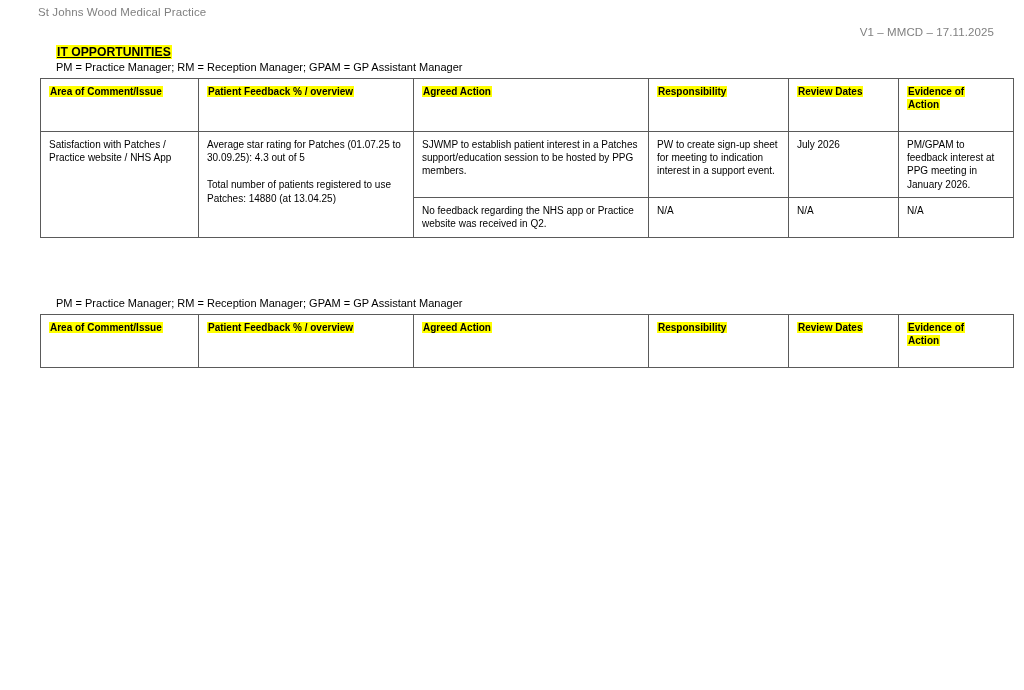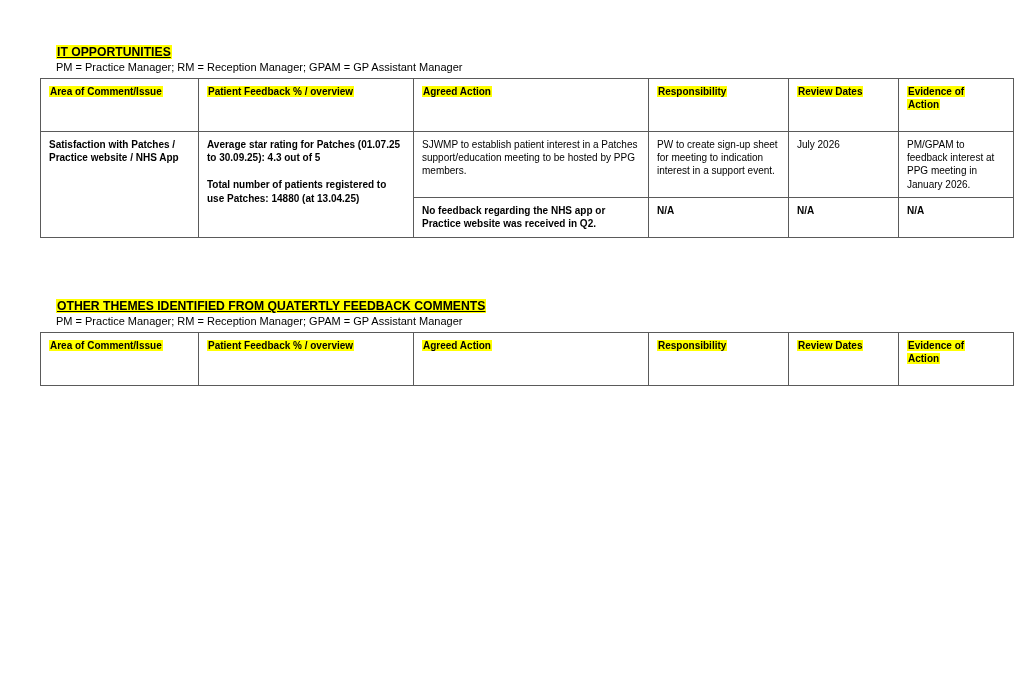--- a/index.html
+++ b/index.html
@@ -93,29 +93,28 @@
     height: 40px;
   }
   td.th-cell .hl {
     background: #ffff00;
     display: inline;
     box-decoration-break: clone;
     -webkit-box-decoration-break: clone;
     padding: 0 1px;
   }
   td.rowlabel {
-    font-weight: bold;
+    font-weight: normal;
     vertical-align: middle;
   }
   td.body-cell {
     vertical-align: top;
   }
   td.mid-cell {
     vertical-align: middle;
-    font-weight: bold;
   }
   .para {
     margin: 0;
   }
   .para + .para {
     margin-top: 14px;
   }
   .squiggle {
     border-bottom: 1px dotted #3b5bdb;
     box-shadow: 0 2px 0 -1px #3b5bdb inset;
@@ -128,20 +127,24 @@
   col.c3 { width: 235px; }
   col.c4 { width: 140px; }
   col.c5 { width: 110px; }
   col.c6 { width: 115px; }
 </style>
 </head>
 <body>
 
 <div class="page">
 
+  <div class="doc-header">
+    <div class="practice-name">St Johns Wood Medical Practice</div>
+    <div class="version-line">V1 – MMCD – 17.11.2025</div>
+  </div>
 
   <div class="section" id="section-0">
     <div class="section-title">IT OPPORTUNITIES</div>
     <div class="section-legend">PM = Practice Manager; RM = Reception Manager; GPAM = GP Assistant Manager</div>
 
     <table class="grid">
       <colgroup>
         <col class="c1">
           <col class="c2">
           <col class="c3">
@@ -171,38 +174,37 @@
             <span class="hl">Action</span>
           </td>
         </tr>
 
         <tr>
           <td class="rowlabel" rowspan="2">Satisfaction with Patches / Practice website / NHS App</td>
           <td class="body-cell mid-cell" rowspan="2">
             <p class="para">Average star rating for Patches (01.07.25 to 30.09.25): 4.3 out of 5</p>
             <p class="para">Total number of patients registered to use Patches: 14880 (at 13.04.25)</p>
           </td>
-          <td class="body-cell">SJWMP to establish patient interest in a Patches support/education meeting to be hosted by PPG members.</td>
+          <td class="body-cell">SJWMP to establish patient interest in a Patches support/education session to be hosted by PPG members.</td>
           <td class="body-cell">PW to create sign-up sheet for meeting to indication interest in a support event.</td>
           <td class="body-cell">July 2026</td>
           <td class="body-cell">PM/GPAM to feedback interest at PPG meeting in January 2026.</td>
         </tr>
 
         <tr>
           <td class="body-cell mid-cell">No feedback regarding the NHS app or Practice website was received in Q2.</td>
           <td class="body-cell mid-cell">N/A</td>
           <td class="body-cell mid-cell">N/A</td>
           <td class="body-cell mid-cell">N/A</td>
         </tr>
       </tbody>
     </table>
   </div>
 
   <div class="section" id="section-1">
-    <div class="section-title">OTHER THEMES IDENTIFIED FROM QUATERTLY FEEDBACK COMMENTS</div>
     <div class="section-legend">PM = Practice Manager; RM = Reception Manager; GPAM = GP Assistant Manager</div>
 
     <table class="grid">
       <colgroup>
         <col class="c1">
           <col class="c2">
           <col class="c3">
         <col class="c4">
           <col class="c5">
           <col class="c6">

